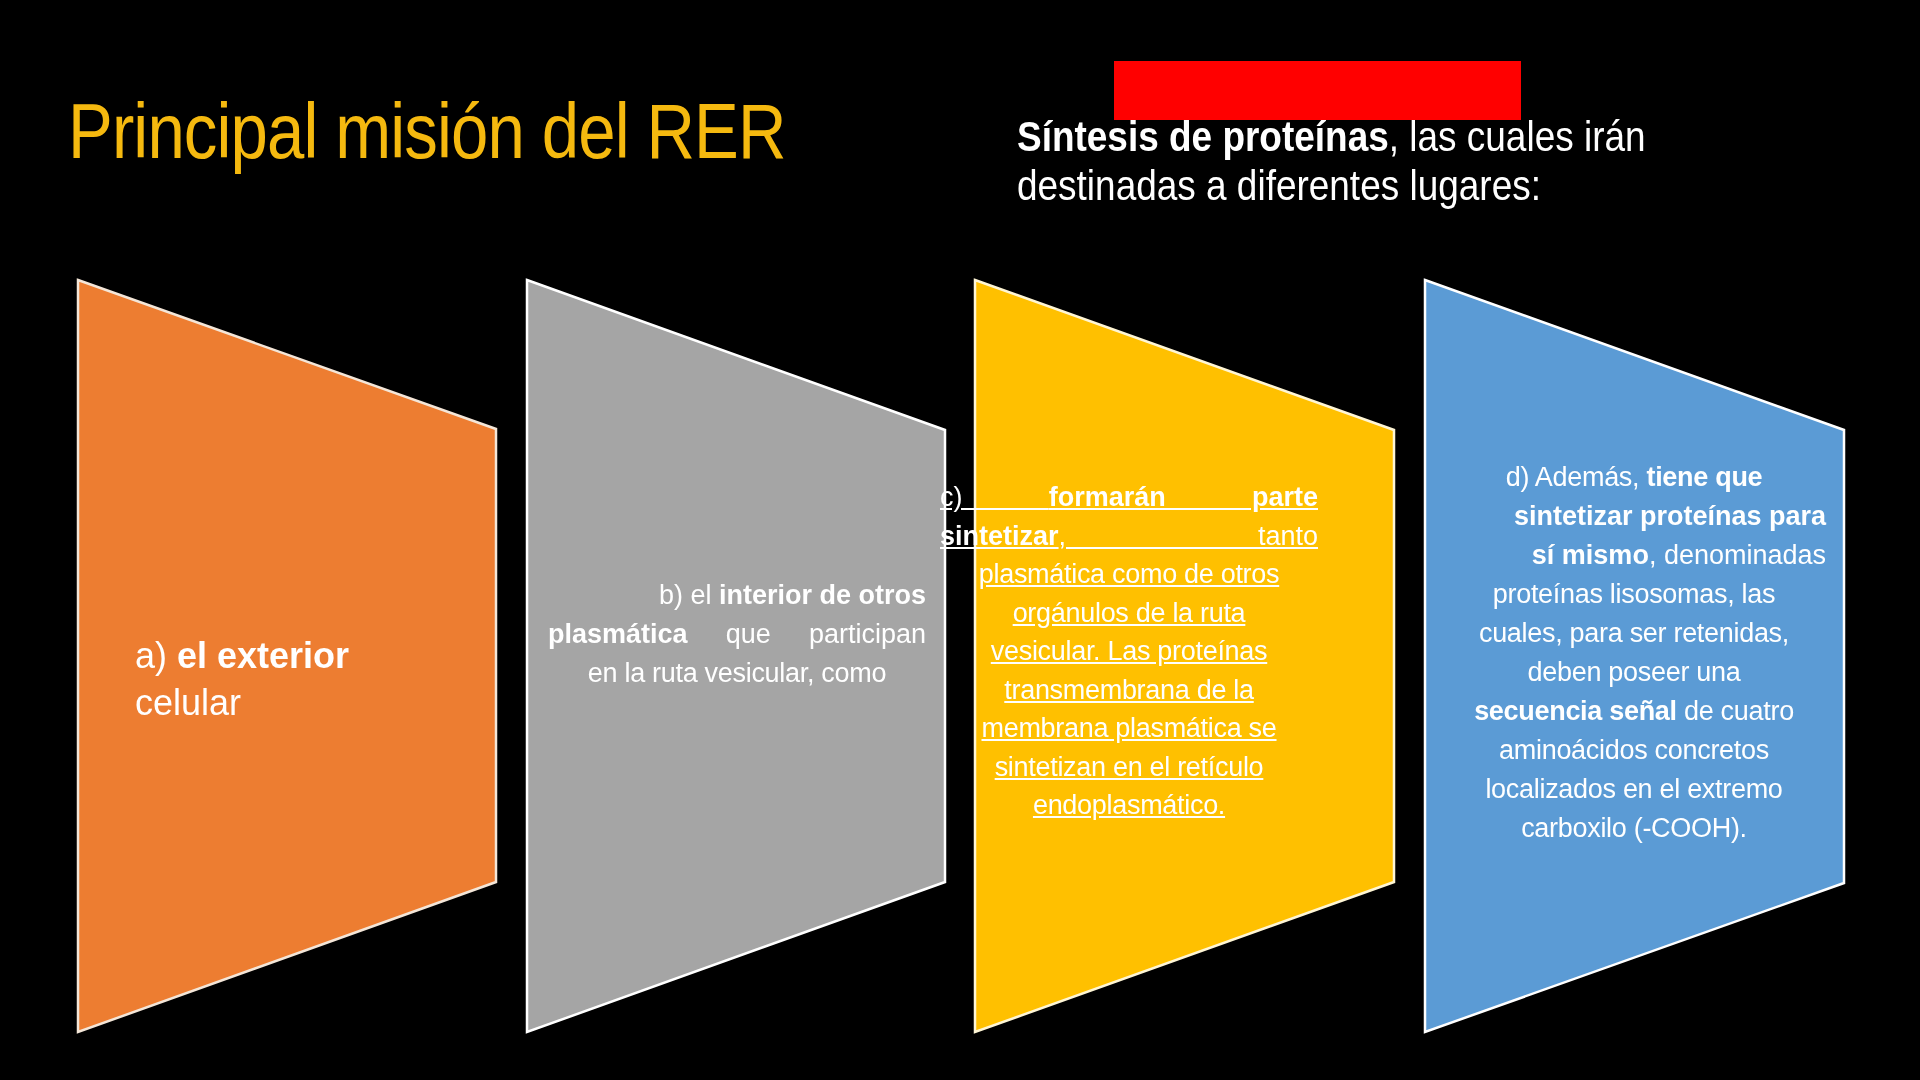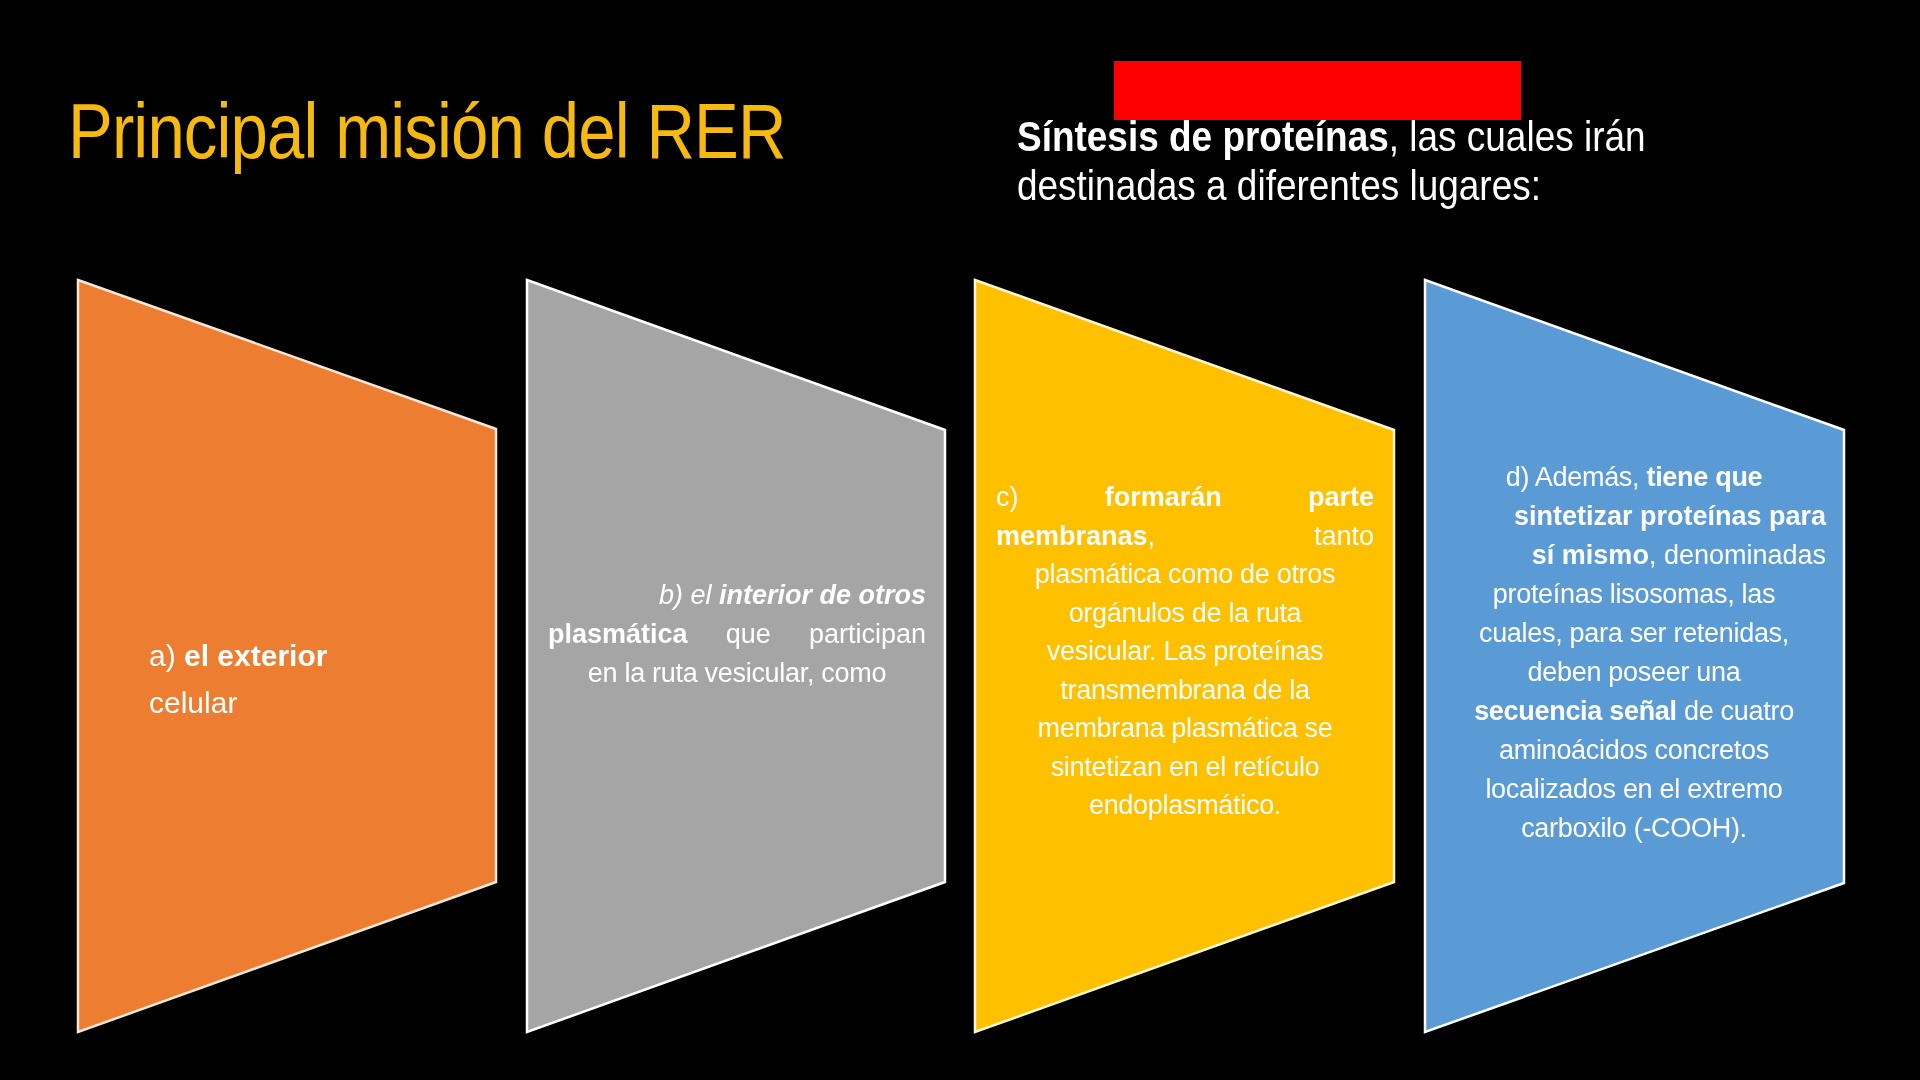--- a/index.html
+++ b/index.html
@@ -15,25 +15,25 @@
     position: absolute; left: 1017px; top: 112px;
     font-size: 42px; color: #fff; line-height: 49px; white-space: nowrap;
     transform-origin: left top; transform: scaleX(0.88);
   }
   .subtitle b { font-weight: bold; }
   svg.shapes { position: absolute; left: 0; top: 0; }
   .card-text {
     position: absolute; color: #fff; font-size: 29px; line-height: 38.5px;
   }
   .card-text b { font-weight: bold; }
-  .t-a { left: 149px; top: 632px; width: 330px; font-size: 30px; line-height: 47px; text-align: left; }
+  .t-a { left: 135px; top: 632px; width: 330px; font-size: 36px; line-height: 47px; text-align: left; }
   .t-b { left: 548px; top: 576px; width: 378px; text-align: center; line-height: 39px; }
-  .t-b .l1 { text-align: left; display: block; text-align-last: right; font-style: italic; }
+  .t-b .l1 { text-align: left; display: block; text-align-last: right; }
   .t-b .l2 { display: block; text-align: justify; text-align-last: justify; }
-  .t-c { left: 996px; top: 478px; width: 378px; text-align: center; line-height: 38.5px; }
+  .t-c { left: 940px; top: 478px; width: 378px; text-align: center; line-height: 38.5px; text-decoration: underline; }
   .t-c .j { display: block; text-align: justify; text-align-last: justify; }
   .t-d { left: 1442px; top: 458px; width: 384px; text-align: center; line-height: 39px; }
   .t-d .lft { display: block; text-align: right; }
   .line { display: block; white-space: nowrap; }
 </style>
 </head>
 <body>
 
 <div class="title">Principal misión del RER</div>
 
@@ -57,21 +57,21 @@
 </div>
 
 <div class="card-text t-b">
   <span class="l1"><span>b) el </span><b>interior de otros</b></span>
   <span class="l2"><b>plasmática</b><span> que participan</span></span>
   <span class="line">en la ruta vesicular, como</span>
 </div>
 
 <div class="card-text t-c">
   <span class="j"><span>c) </span> <b>formarán parte</b></span>
-  <span class="j"><b>membranas</b><span>, tanto</span></span>
+  <span class="j"><b>sintetizar</b><span>, tanto</span></span>
   <span class="line">plasmática como de otros</span>
   <span class="line">orgánulos de la ruta</span>
   <span class="line">vesicular. Las proteínas</span>
   <span class="line">transmembrana de la</span>
   <span class="line">membrana plasmática se</span>
   <span class="line">sintetizan en el retículo</span>
   <span class="line">endoplasmático.</span>
 </div>
 
 <div class="card-text t-d">

